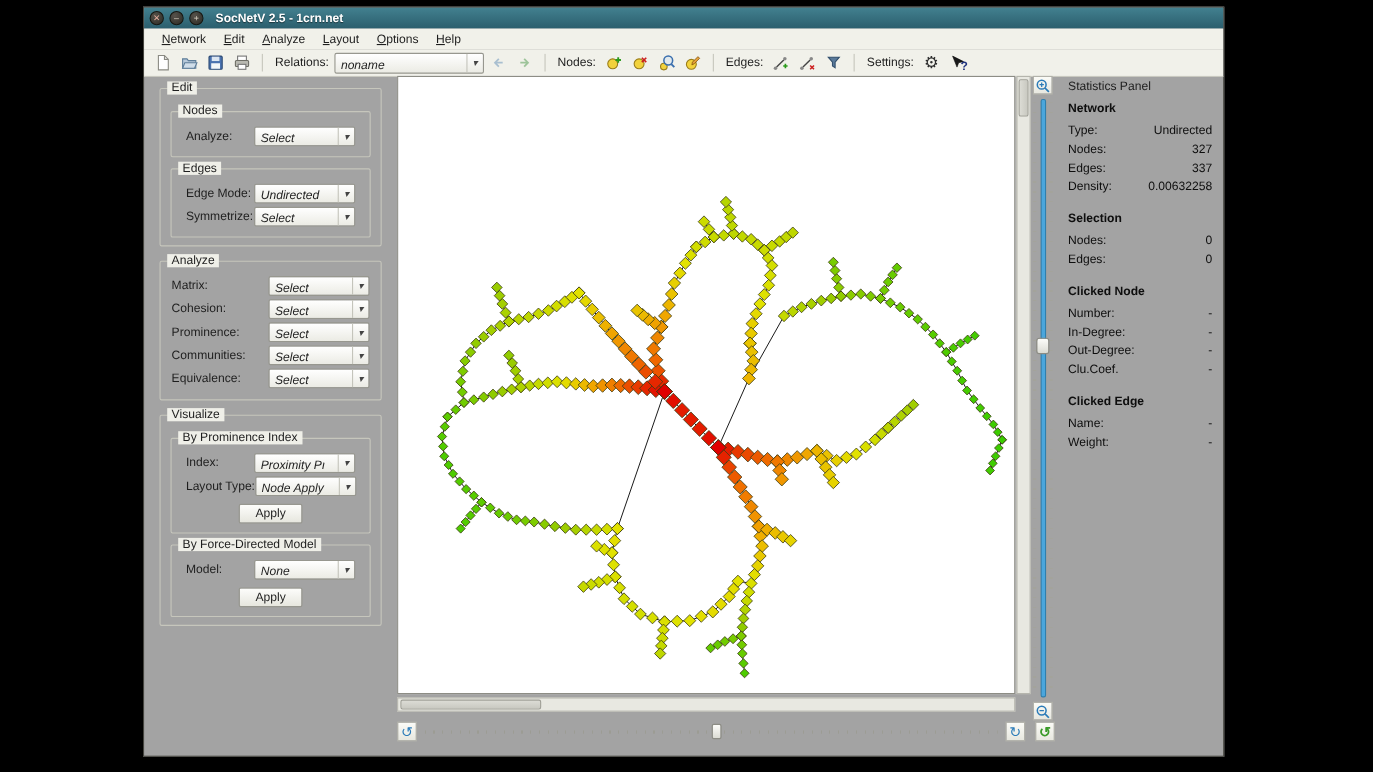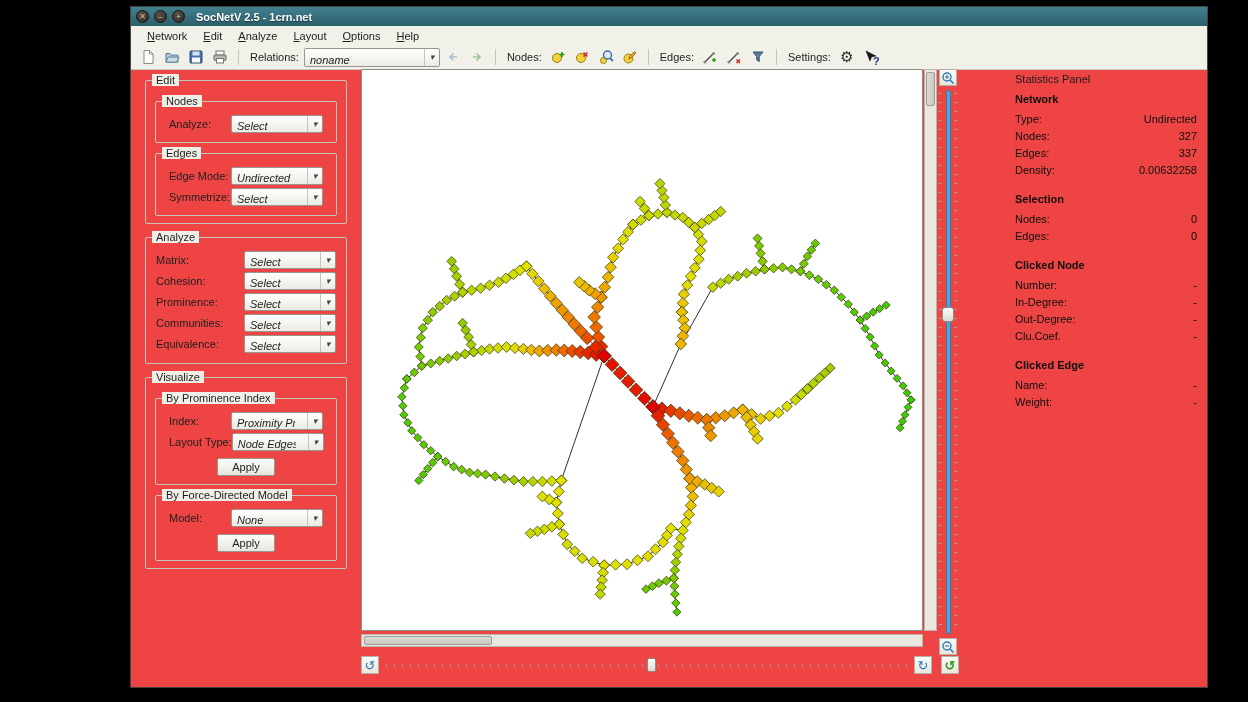--- a/index.html
+++ b/index.html
@@ -1,20 +1,20 @@
 <!DOCTYPE html>
 <html><head>
 <meta charset="utf-8">
 <style>
   * { margin:0; padding:0; box-sizing:border-box; }
   html,body { width:1248px; height:702px; }
   body { background:#000; font-family:"Liberation Sans",sans-serif; position:relative; overflow:hidden; }
 
-  .window { position:absolute; left:130px; top:6px; width:1078px; height:682px;
-            background:#ef4444; border:1px solid #44443e; box-shadow:0 3px 10px rgba(0,0,0,.7); }
+  .window { position:absolute; left:130px; top:6px; width:983px; height:682px;
+            background:#a3a3a3; border:1px solid #44443e; box-shadow:0 3px 10px rgba(0,0,0,.7); }
 
   
   .titlebar { position:absolute; left:0; top:0; right:0; height:19px;
               background:linear-gradient(#42808f,#2b5e6d); display:flex; align-items:center;
               padding-left:5px; gap:5px; }
   .win-btn { width:13px; height:13px; border-radius:50%;
              background:radial-gradient(circle at 35% 30%, #56524a, #2c2a24);
              border:1px solid #17160f; position:relative; }
   .win-btn::before { position:absolute; left:0; top:0; right:0; bottom:0;
                      display:flex; align-items:center; justify-content:center;
@@ -91,21 +91,21 @@
   .vslider .ticks-l { position:absolute; left:0; top:4px; bottom:4px; width:3px;
     background:repeating-linear-gradient(to bottom,#a3a39b 0 1px,transparent 1px 9px); }
   .vslider .ticks-r { position:absolute; right:0; top:4px; bottom:4px; width:3px;
     background:repeating-linear-gradient(to bottom,#a3a39b 0 1px,transparent 1px 9px); }
   .vslider .groove { position:absolute; left:7px; top:1px; bottom:1px; width:5px;
                      background:#4ba6dc; border:1px solid #2f7fae; border-radius:2px; }
   .vslider .handle { position:absolute; left:3px; top:40%; width:12px; height:15px;
                      background:linear-gradient(#fcfcf9,#dbdbd3); border:1px solid #8c8c84; border-radius:3px; }
 
   
-  .dock-right { position:absolute; left:832px; top:60px; right:2px; bottom:2px;margin-left:44px; }
+  .dock-right { position:absolute; left:832px; top:60px; right:2px; bottom:2px; }
   .stats-body { margin:6px 8px 0 8px; }
   .stat-heading { font-weight:bold; font-size:11px; color:#0e0e0e; margin:15px 0 5px; }
   .stat-heading.first { margin-top:5px; }
   .stat-row { display:flex; justify-content:space-between; font-size:11px; color:#0e0e0e; padding:2.5px 0;gap:13px; }
 
   
   .rotate-row { position:absolute; left:230px; top:648px; width:598px; height:20px;
                 display:flex; align-items:center; }
   .rot-btn { width:18px; height:18px; border:1px solid #b2b2aa;
              background:linear-gradient(#fbfbf7,#e7e7df); font-size:13px; line-height:1;
@@ -332,21 +332,21 @@
         <div class="cp-row">
           <span class="cp-label">Index:</span>
           <div class="combo sm">
               <span class="combo-text">Proximity Pres</span>
               <span class="combo-arrow"></span>
             </div>
         </div>
         <div class="cp-row">
           <span class="cp-label">Layout Type:</span>
           <div class="combo sm">
-              <span class="combo-text">Node Edges</span>
+              <span class="combo-text">Node Apply</span>
               <span class="combo-arrow"></span>
             </div>
         </div>
         <button class="apply-btn">Apply</button>
       </div>
 
       <div class="cp-frame">
         <span class="frame-label">By Force-Directed Model</span>
         <div class="cp-row">
           <span class="cp-label">Model:</span>

